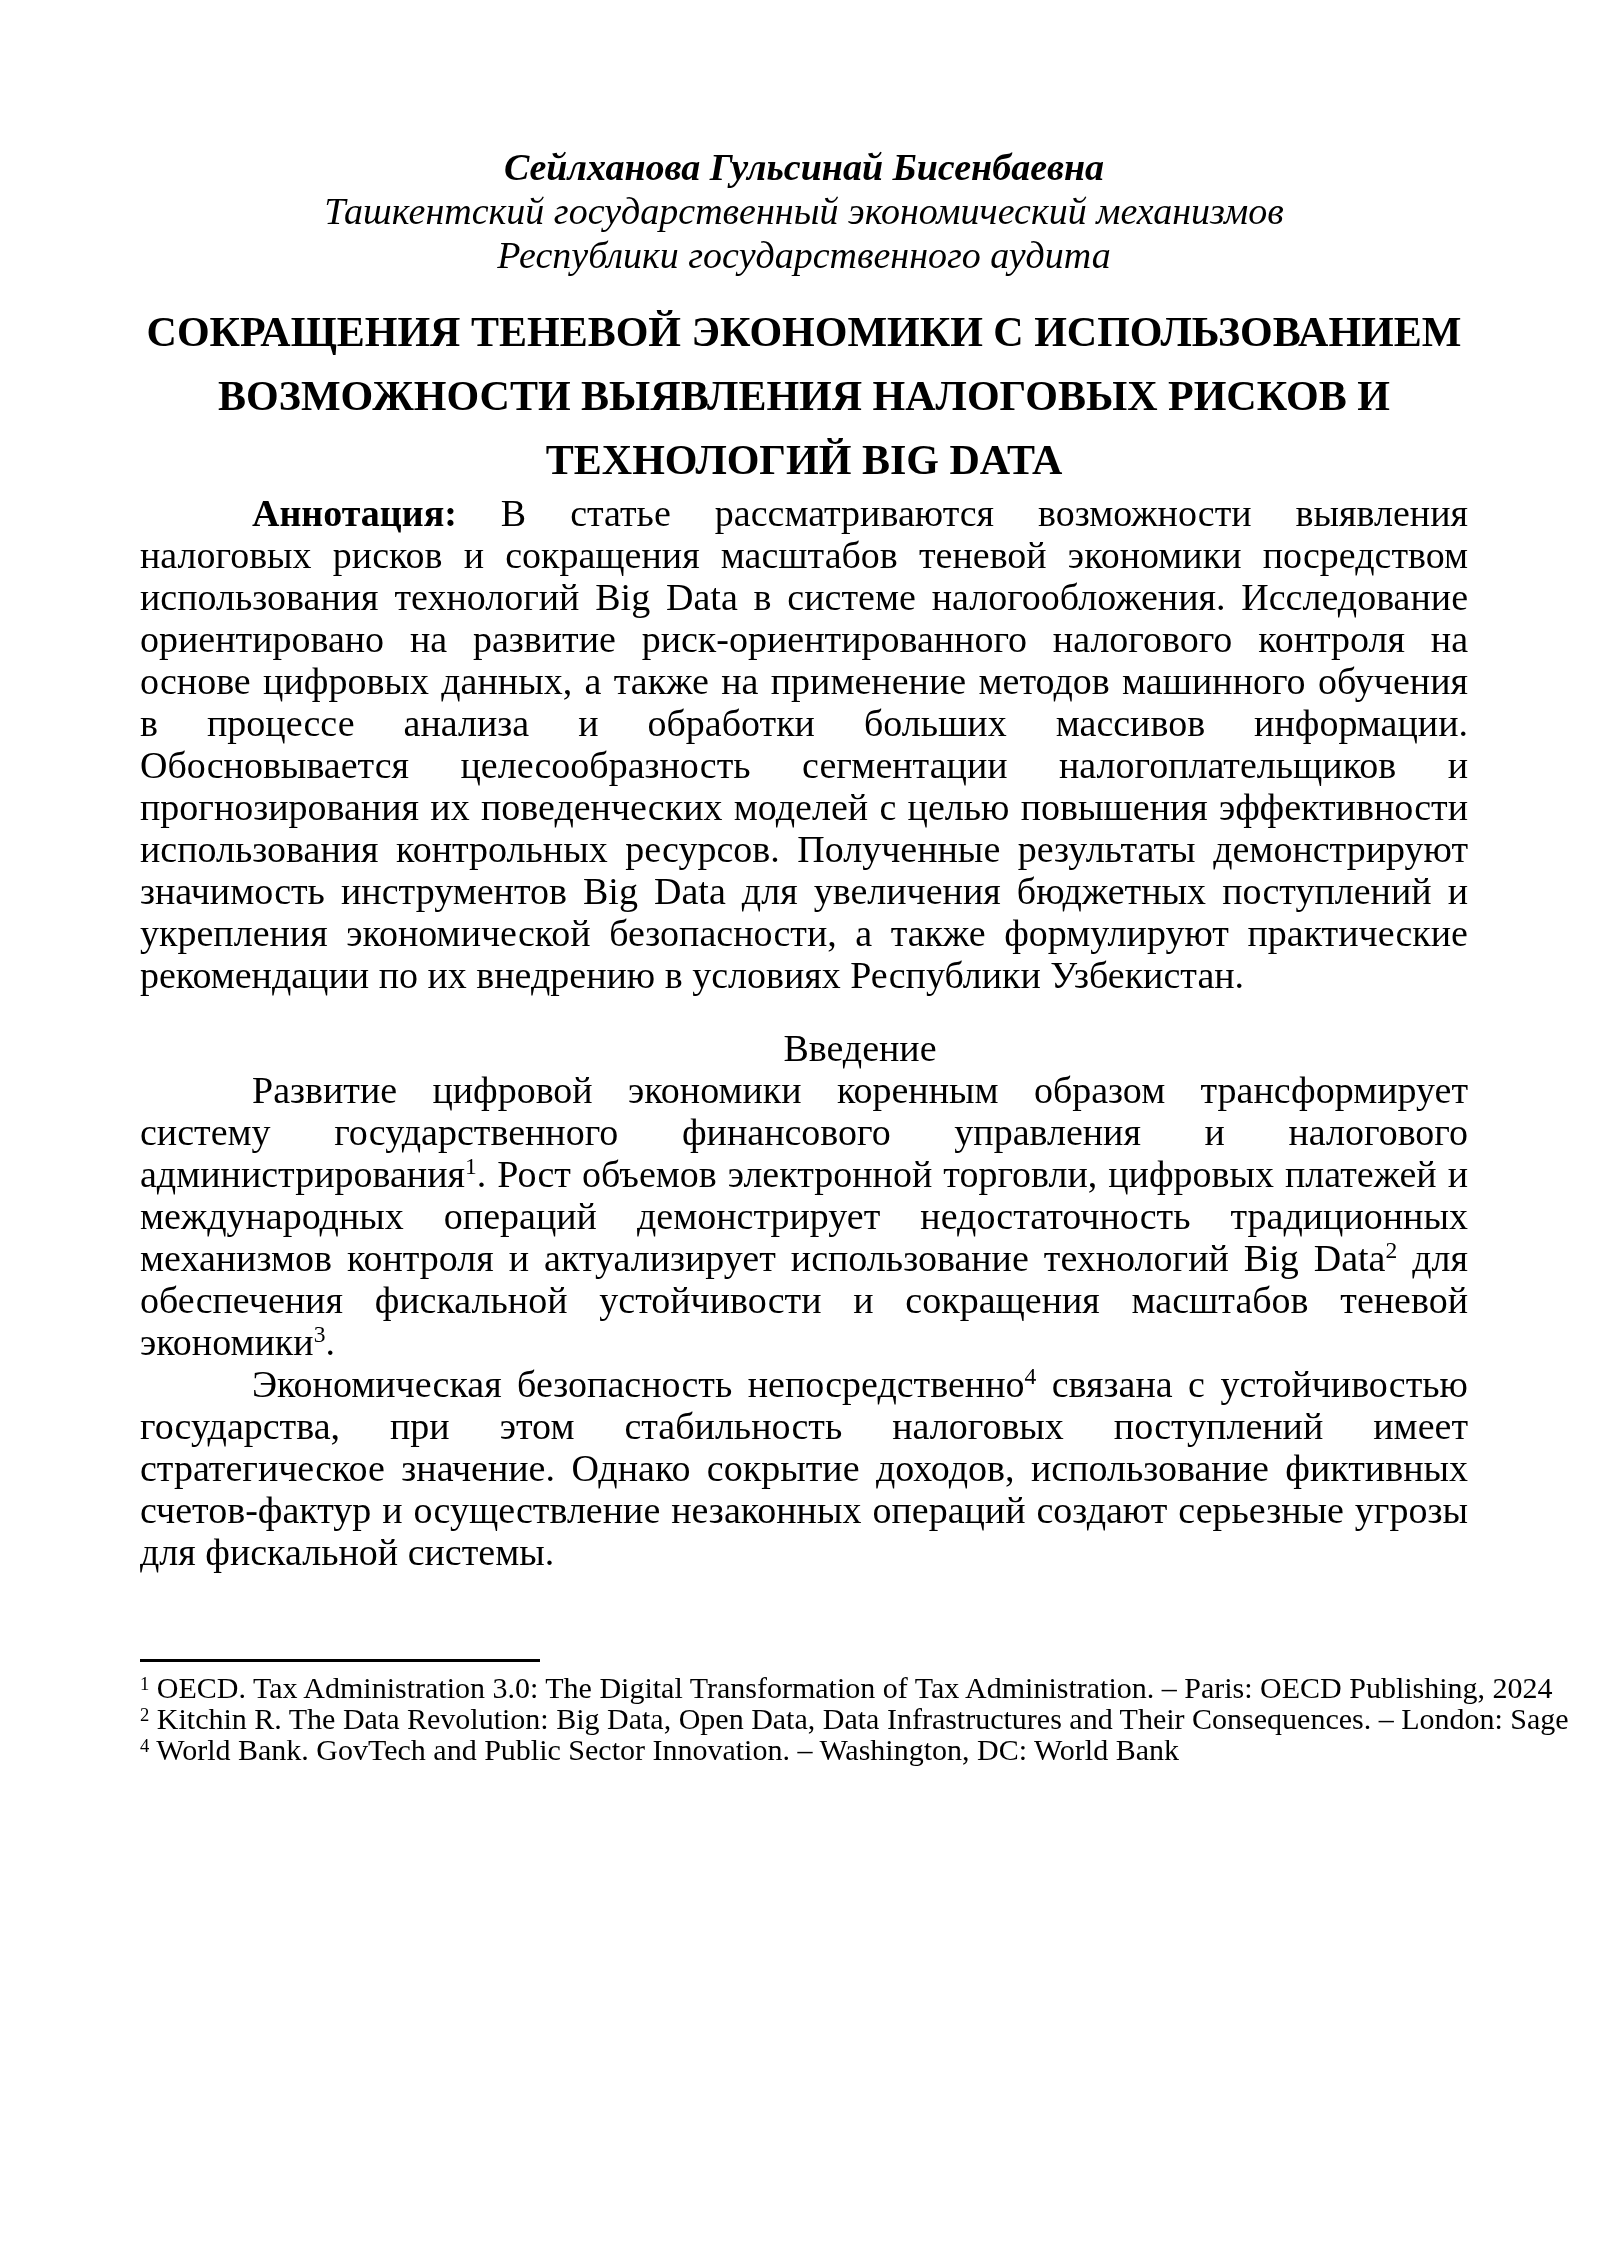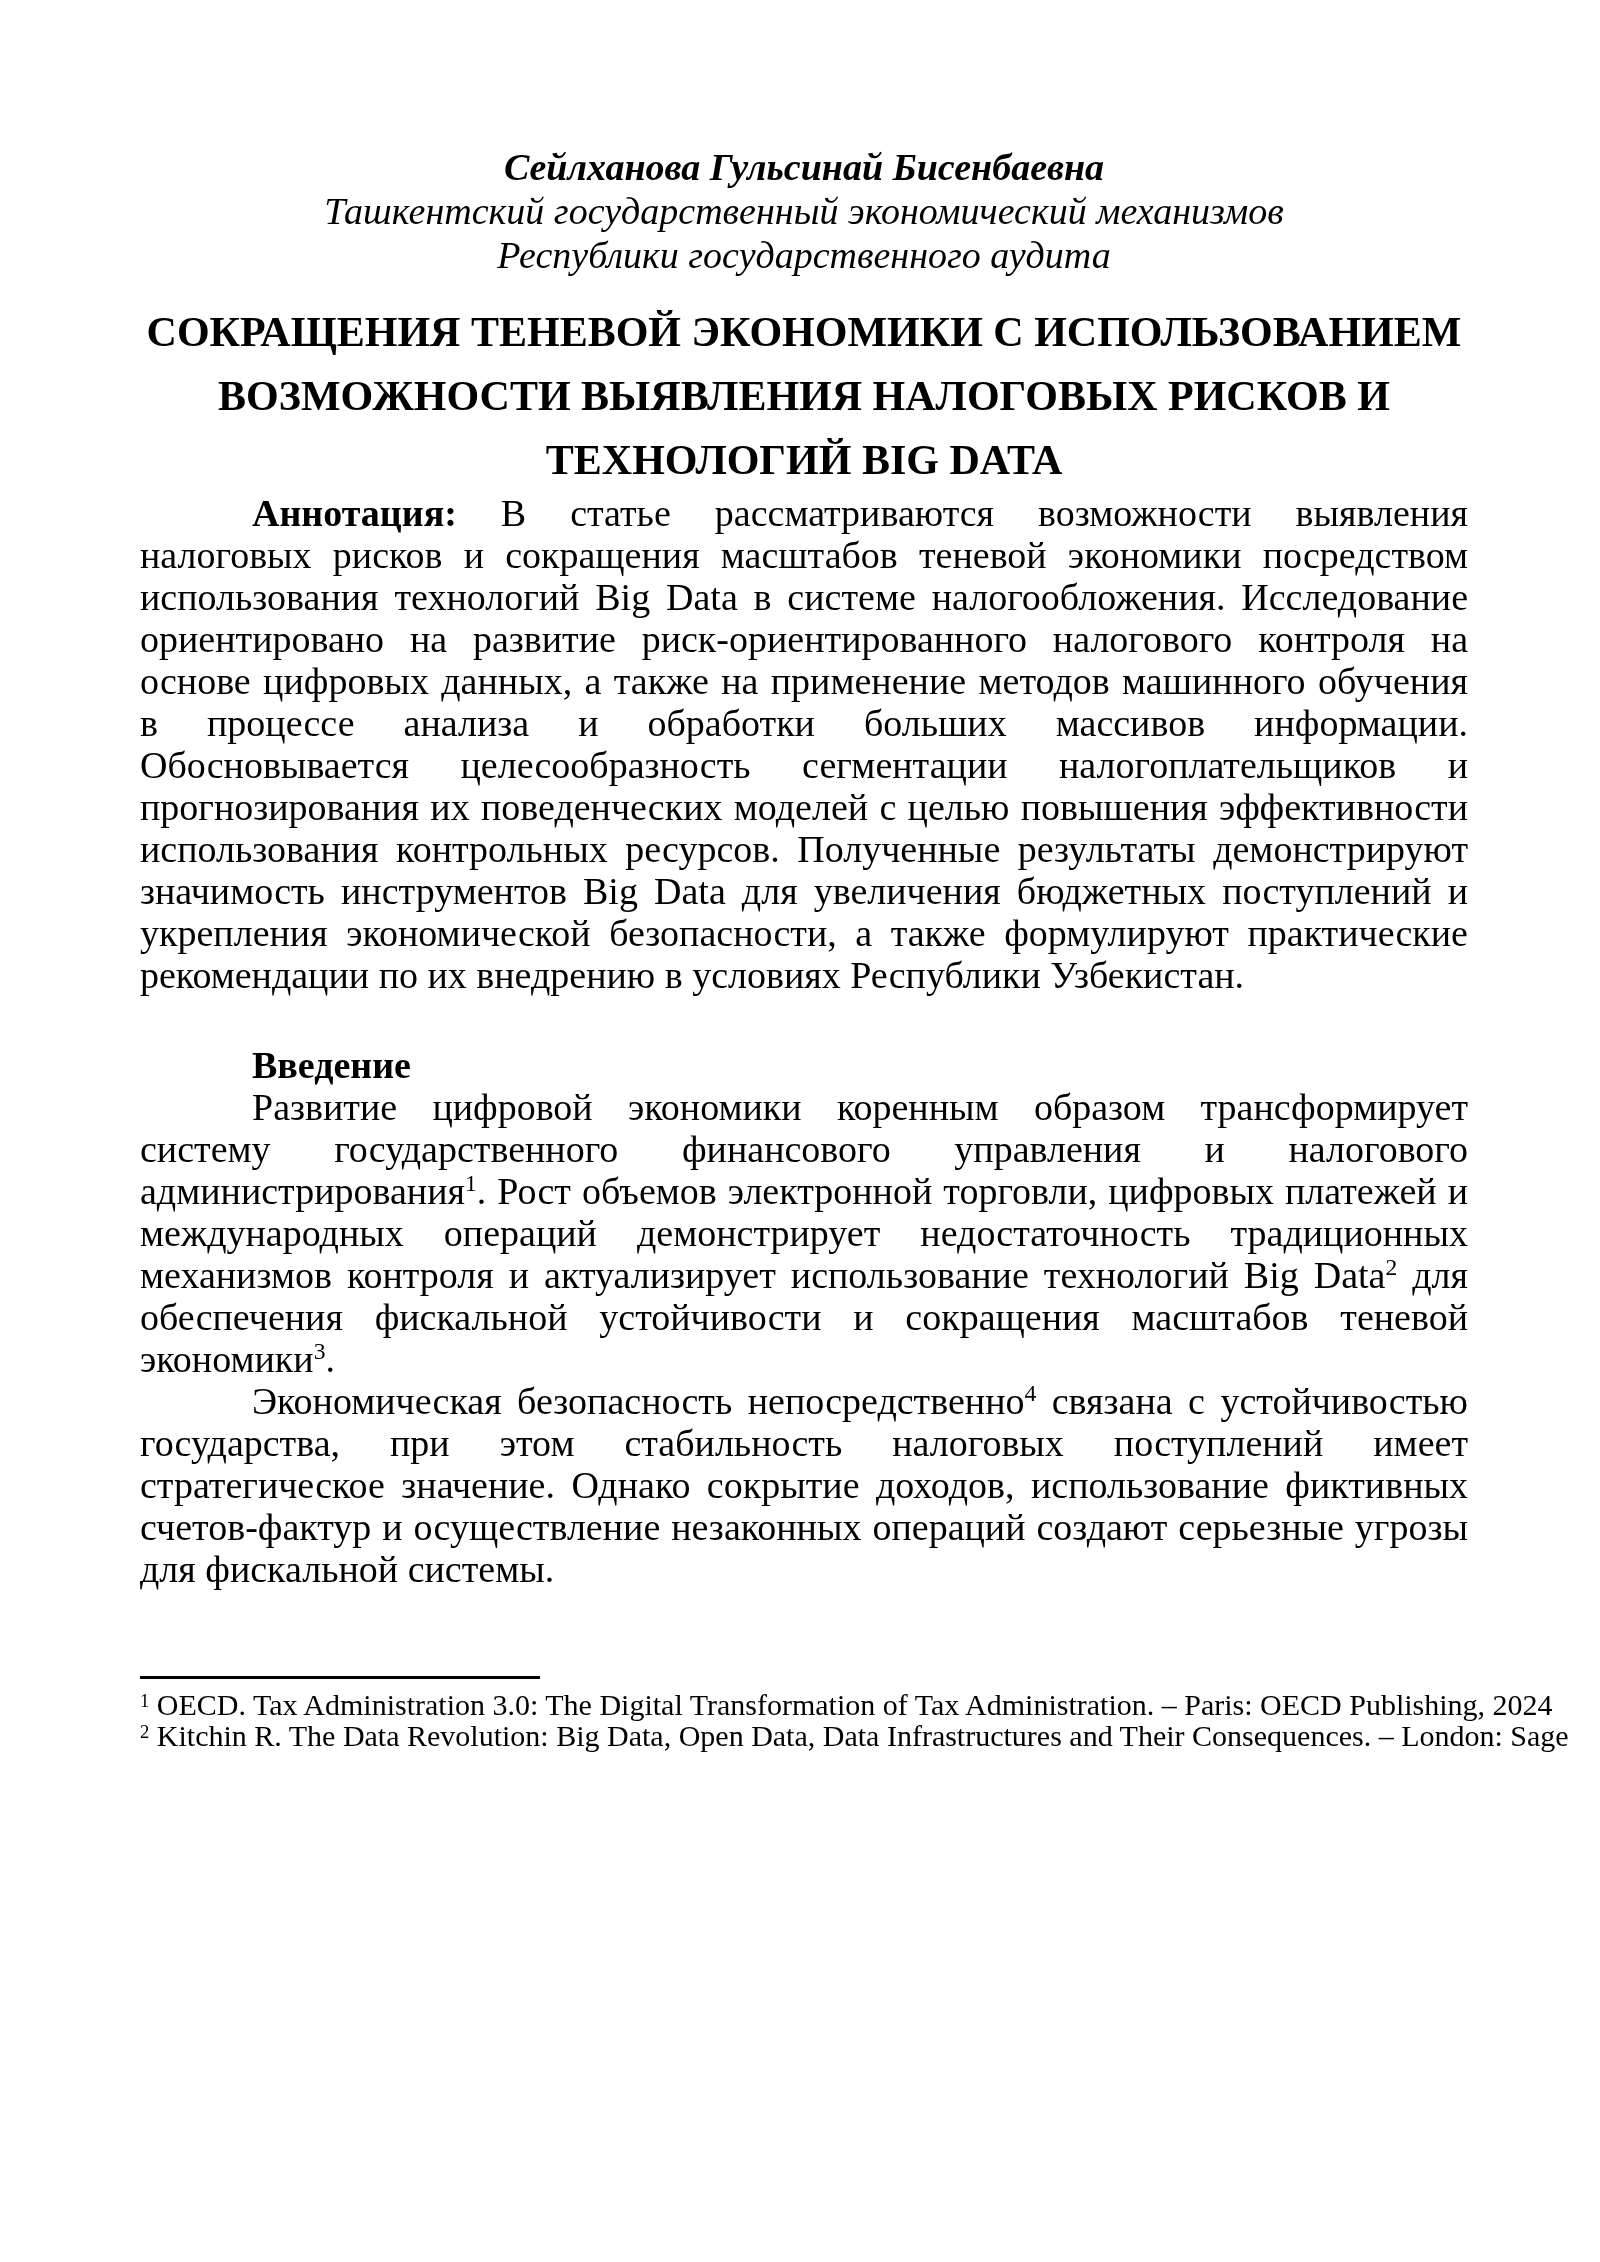--- a/index.html
+++ b/index.html
@@ -36,25 +36,26 @@
       font-size: 38px;
       line-height: 42px;
       text-align: justify;
       text-indent: 112px;
       margin: 0;
     }
     .lead-label { font-weight: bold; }
     .abstract-par  { margin-top: 58px; }
     .keywords-par  { margin-top: 39px; }
     .section-heading {
-      margin-top: 48px;
+      margin-top: 31px;
       padding-left: 112px;
       font-size: 38px;
       line-height: 42px;
-      font-weight: bold;
+      font-weight: normal;
+      text-align: center;
     }
     .intro-p1 { margin-top: 40px; text-indent: 140px; }
     .intro-p2 { margin-top: 25px; }
     sup.fnref {
       font-size: 62%;
       line-height: 0;
       vertical-align: baseline;
       position: relative;
       top: -0.55em;
     }
@@ -97,16 +98,17 @@
 
     <p class="body-par intro-p1"><span>Развитие цифровой экономики коренным образом трансформирует систему государственного финансового управления и налогового администрирования</span><sup class="fnref">1</sup><span>. Рост объемов электронной торговли, цифровых платежей и международных операций демонстрирует недостаточность традиционных механизмов контроля и актуализирует использование технологий Big Data</span><sup class="fnref">2</sup><span> для обеспечения фискальной устойчивости и сокращения масштабов теневой экономики</span><sup class="fnref">3</sup><span>.</span></p>
 
     <p class="body-par intro-p2"><span>Экономическая безопасность непосредственно</span><sup class="fnref">4</sup><span> связана с устойчивостью государства, при этом стабильность налоговых поступлений имеет стратегическое значение. Однако сокрытие доходов, использование фиктивных счетов-фактур и осуществление незаконных операций создают серьезные угрозы для фискальной системы.</span></p>
 
     <div class="footnote-separator"></div>
 
     <div class="footnotes">
       <div class="fn-row"><sup class="fnref">1</sup><span> OECD. Tax Administration 3.0: The Digital Transformation of Tax Administration. – Paris: OECD Publishing, 2024</span></div>
       <div class="fn-row"><sup class="fnref">2</sup><span> Kitchin R. The Data Revolution: Big Data, Open Data, Data Infrastructures and Their Consequences. – London: Sage</span></div>
+      <div class="fn-row"><sup class="fnref">4</sup><span> World Bank. GovTech and Public Sector Innovation. – Washington, DC: World Bank</span></div>
     </div>
 
   </div>
 </div>
 
 </body></html>

